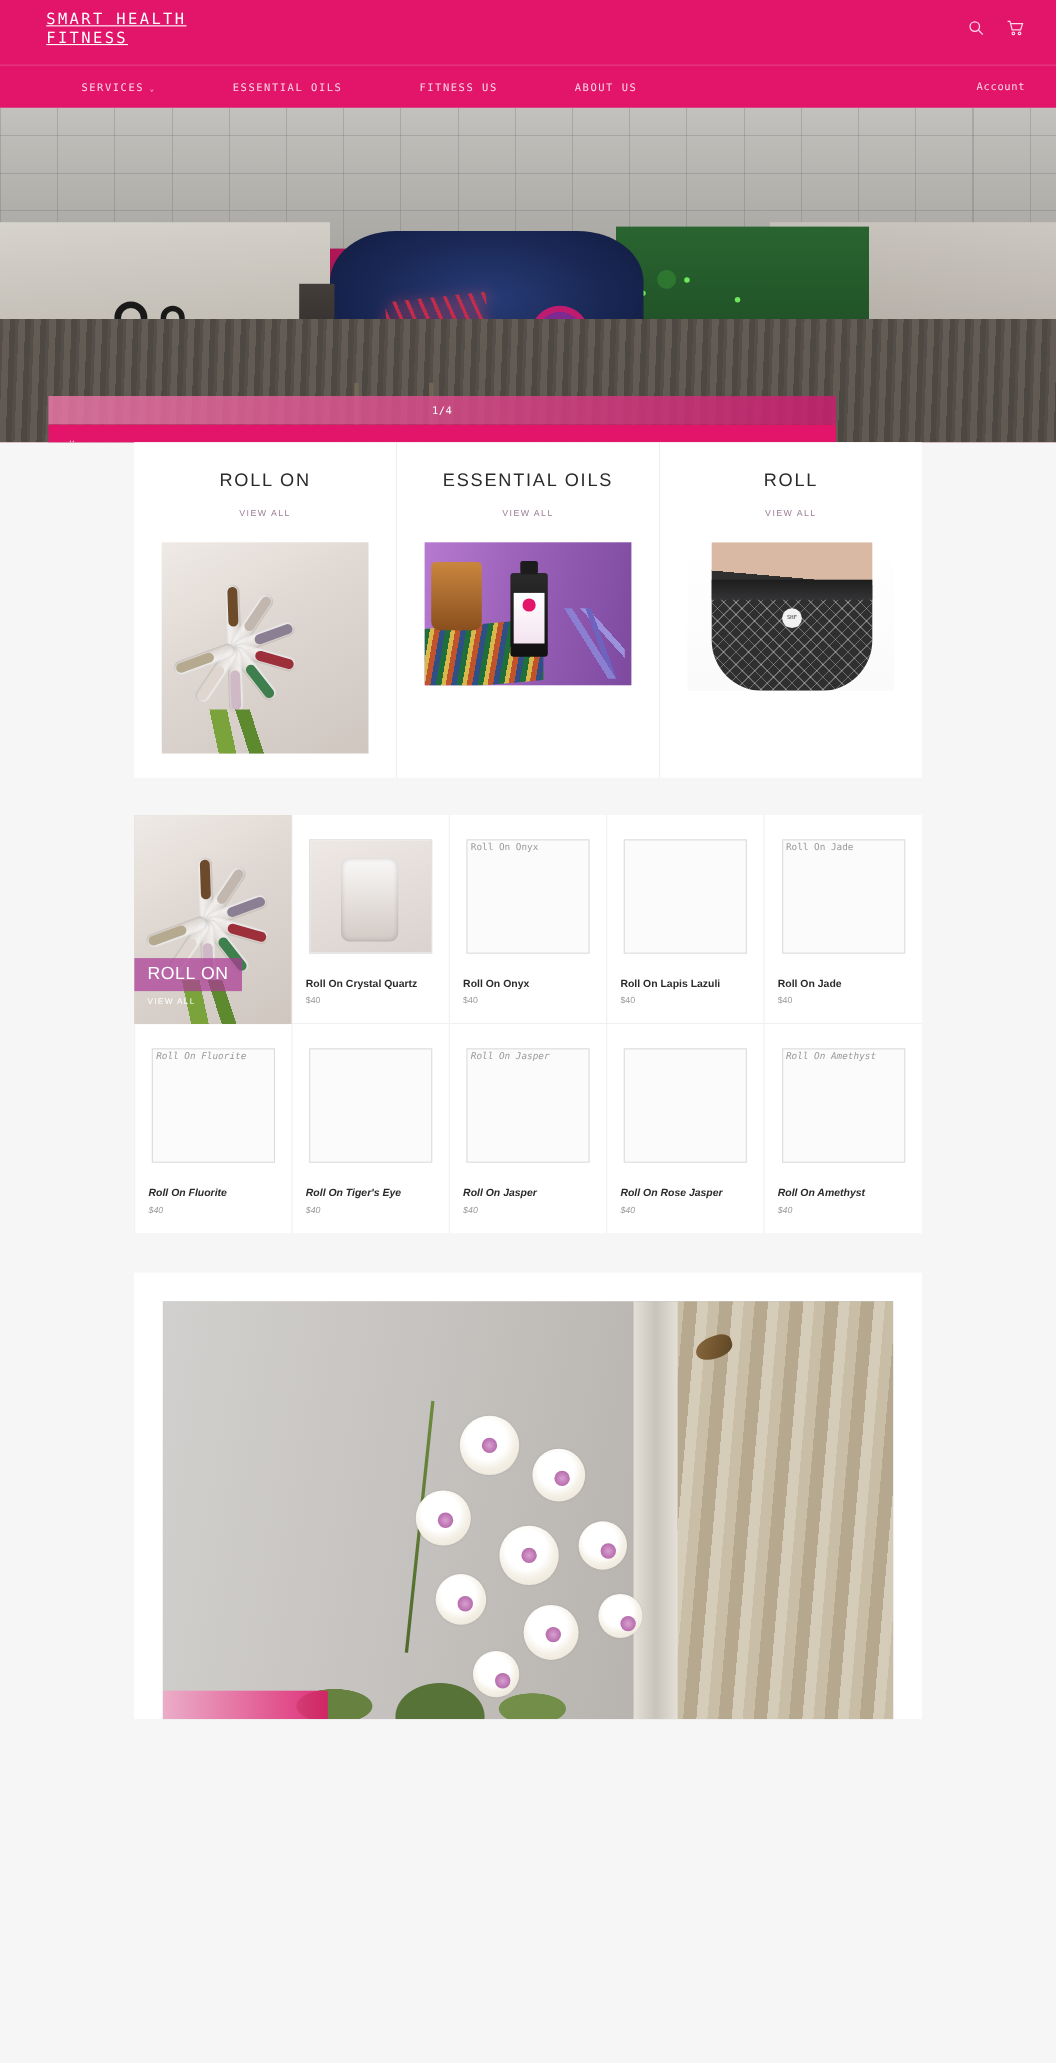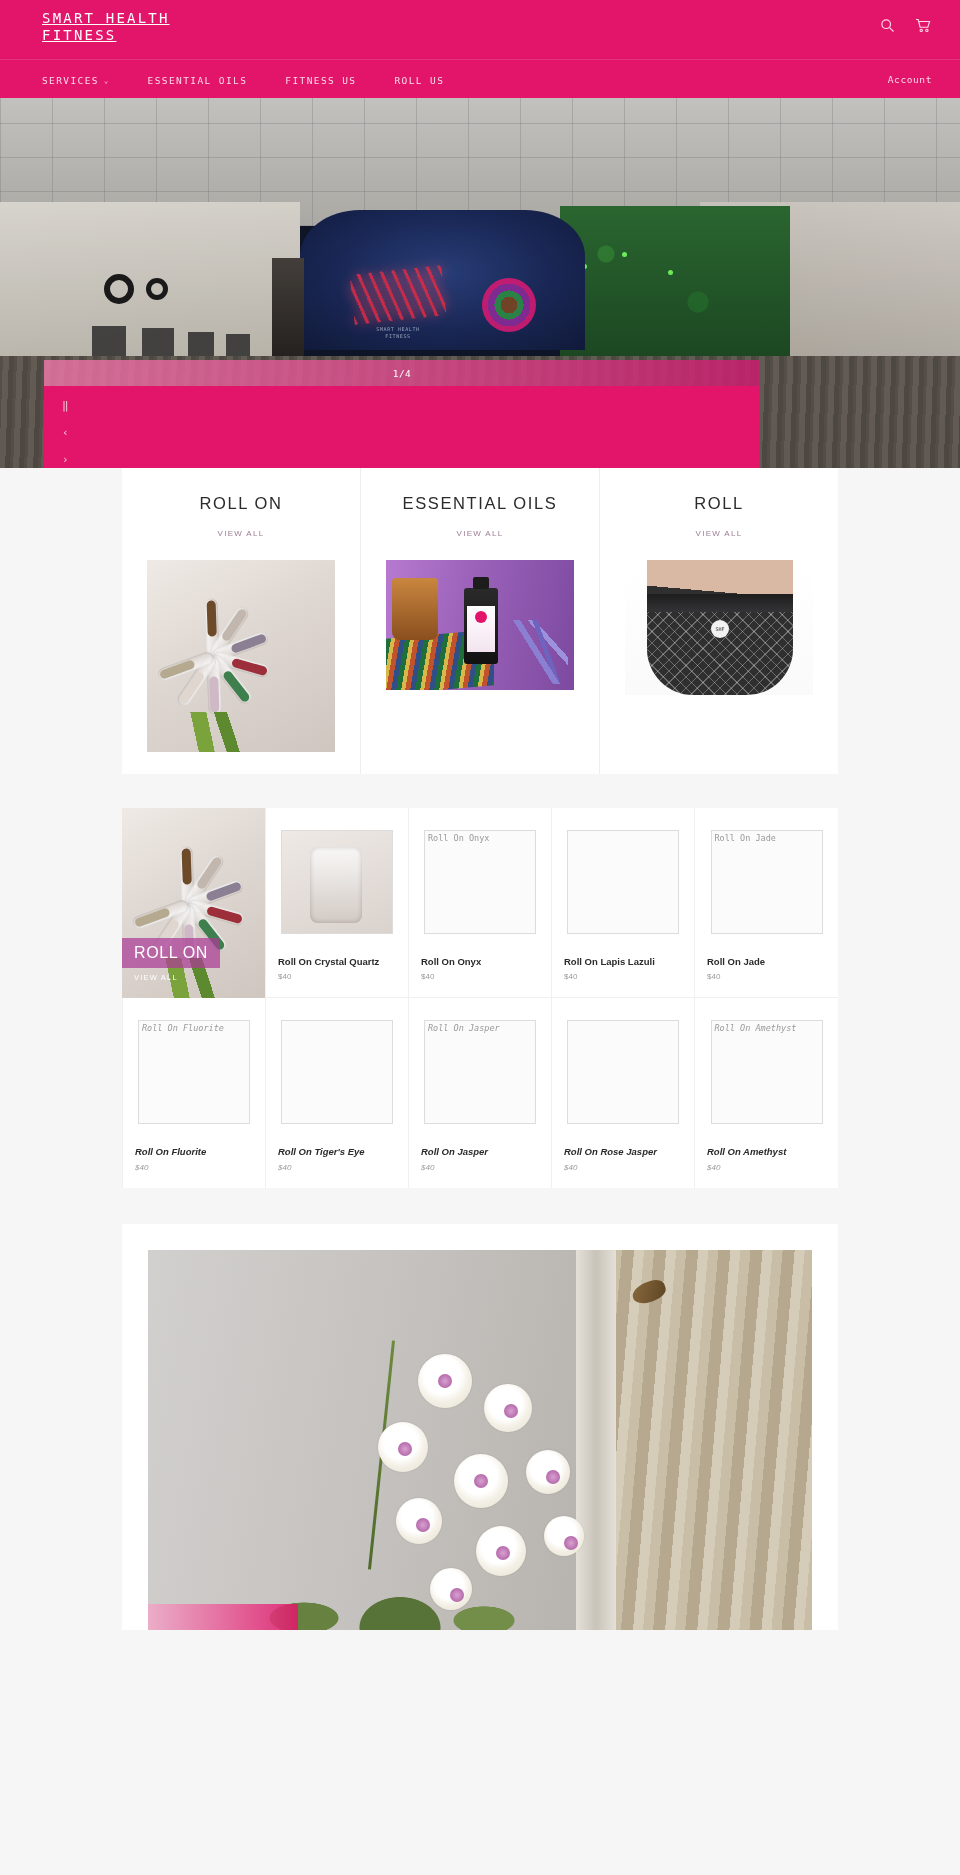--- a/index.html
+++ b/index.html
@@ -55,40 +55,41 @@
   }
   .nav-list a {
     color: #fbd9e6;
     text-decoration: none;
     font-family: "DejaVu Sans Mono", monospace;
     font-size: 9.5px;
     letter-spacing: 1.4px;
     display: inline-flex;
     align-items: center;
     gap: 5px;
+    margin-left: 32px;
   }
   .chev { font-size: 7px; opacity: .85; }
   .account-link {
     position: absolute;
     right: 28px;
     top: 50%;
     transform: translateY(-50%);
     color: #fbd9e6;
     text-decoration: none;
     font-family: "DejaVu Sans Mono", monospace;
     font-size: 9.5px;
     letter-spacing: .6px;
   }
 
   
   .hero {
     position: relative;
-    height: 370px;
+    height: 304px;
     overflow: hidden;
-    background: #0f172a;
+    background: #be185d;
   }
   .hero-photo { position: absolute; inset: 0; }
   
   .hp-ceiling {
     position: absolute; left:0; top:0; width:100%; height:128px;
     background:
       repeating-linear-gradient(90deg, rgba(120,120,122,.30) 0 1px, rgba(0,0,0,0) 1px 52px),
       repeating-linear-gradient(0deg, rgba(120,120,122,.30) 0 1px, rgba(0,0,0,0) 1px 34px),
       linear-gradient(#cfcdc9, #b9b7b2);
   }
@@ -525,21 +526,21 @@
           <span>ESSENTIAL OILS</span>
         </a>
     </li>
     <li>
       <a href="#">
           <span>FITNESS US</span>
         </a>
     </li>
     <li>
       <a href="#">
-          <span>ROLL US</span>
+          <span>ABOUT US</span>
         </a>
     </li>
   </ul>
   <a class="account-link" href="#">Account</a>
 </nav>
 
 <section class="hero">
   <div class="hero-photo">
     <div class="hp-ceiling"></div>
     <div class="hp-wall-left"></div>

